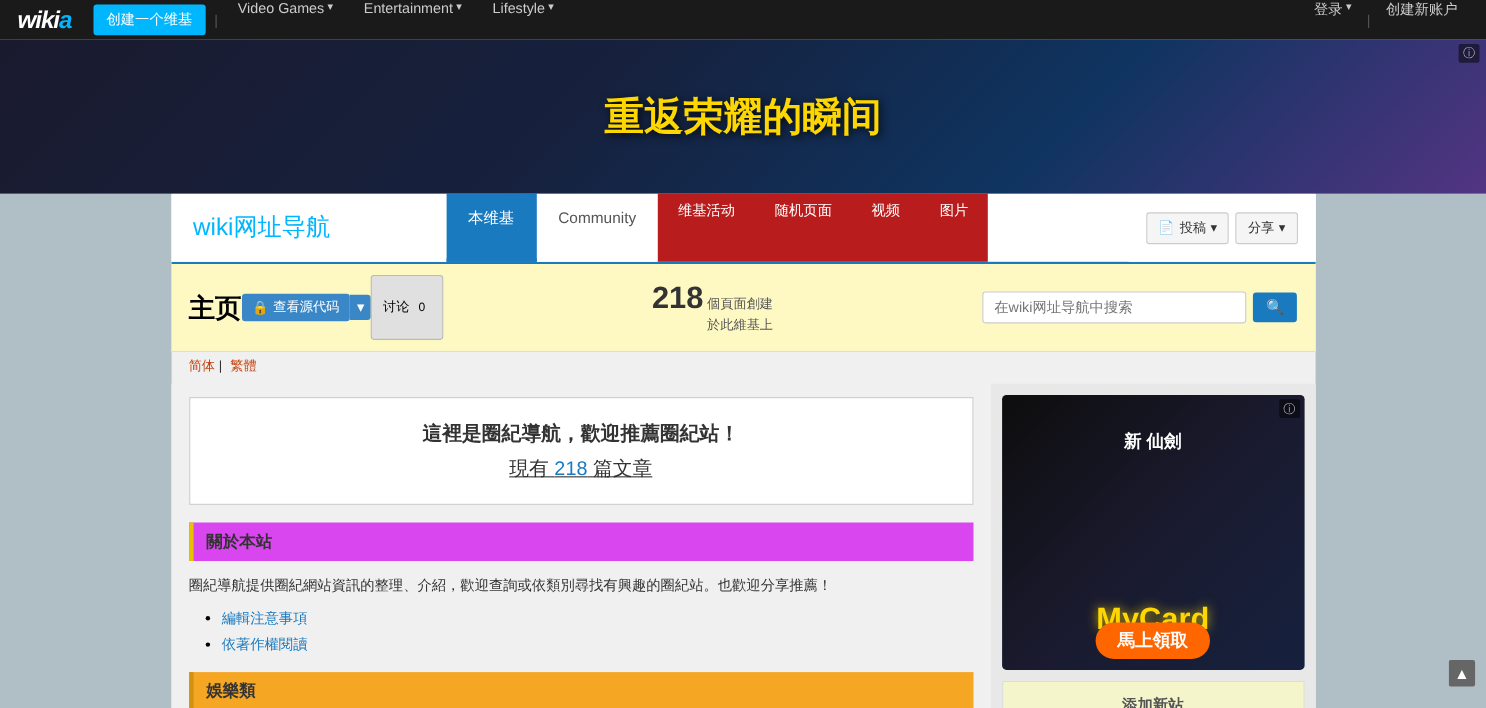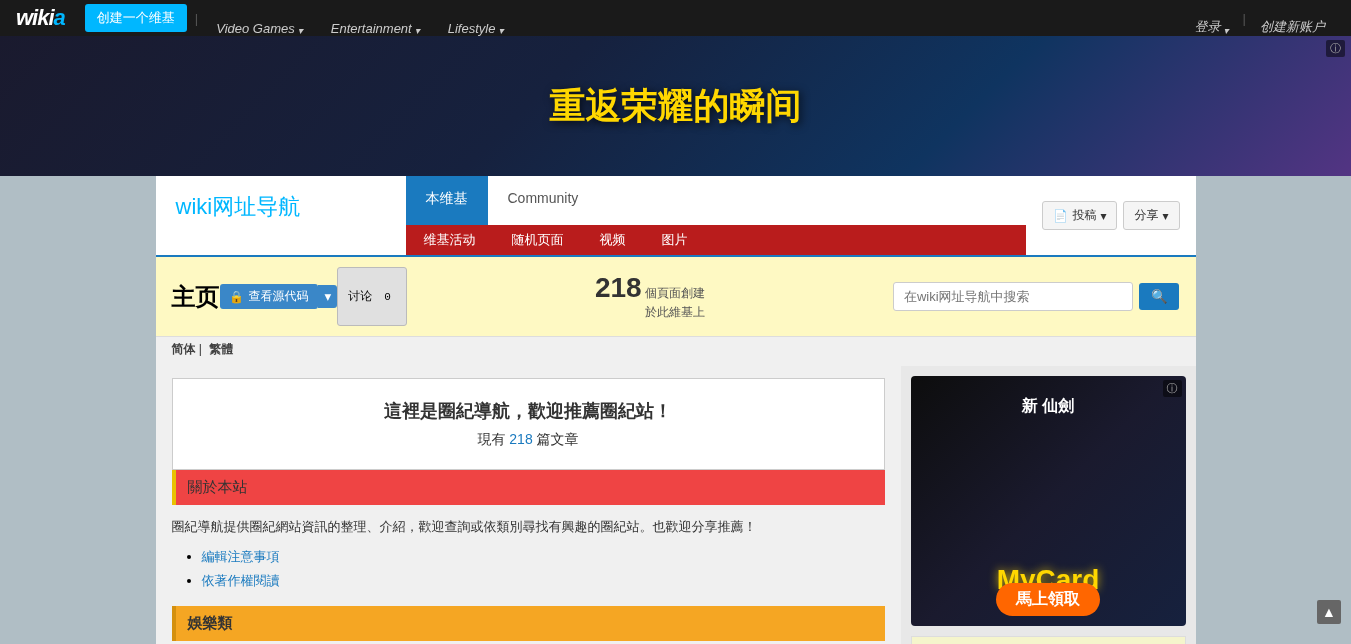--- a/index.html
+++ b/index.html
@@ -32,25 +32,24 @@
       border-radius: 3px;
       font-size: 13px;
       cursor: pointer;
       white-space: nowrap;
     }
     .nav-menu-item {
       color: #ccc;
       font-size: 13px;
       cursor: pointer;
       display: flex;
-      align-items: flex-end;
+      align-items: flex-start;
       gap: 3px;
       padding: 0 10px;
       height: 36px;
-      font-style: italic;
     }
     .nav-divider { color: #555; }
     .nav-right {
       margin-left: auto;
       display: flex;
       align-items: center;
       gap: 4px;
     }
     .nav-right .nav-menu-item { color: #ccc; }
 
@@ -96,21 +95,21 @@
       min-width: 250px;
     }
     #wiki-title-area h1 {
       font-size: 22px;
       color: #00b7ff;
       font-weight: normal;
     }
     #tabs-area {
       flex: 1;
       display: flex;
-      flex-direction: column;
+      flex-direction: row;
     }
     #primary-tabs {
       display: flex;
       align-items: stretch;
       background: #fff;
     }
     .primary-tab {
       padding: 14px 20px;
       cursor: pointer;
       font-size: 14px;
@@ -204,21 +203,20 @@
       border-radius: 0 3px 3px 0;
       cursor: pointer;
     }
     .discuss-btn {
       background: #e0e0e0;
       border: 1px solid #bbb;
       padding: 20px 10px;
       border-radius: 3px;
       cursor: pointer;
       font-size: 12px;
-      font-family: Liberation Mono, monospace;
     }
     .page-stats {
       margin-left: auto;
       text-align: right;
       font-size: 12px;
       color: #555;
     }
     .page-stats .stat-num {
       font-size: 28px;
       font-weight: bold;
@@ -245,44 +243,45 @@
       cursor: pointer;
       color: white;
       border-radius: 3px;
     }
     #lang-links {
       padding: 4px 16px 8px;
       font-size: 12px;
       color: #00b7ff;
     }
     #lang-links span { margin-right: 4px; color: #333; }
-    #lang-links a { color: #404040; cursor: pointer; text-decoration: none; font-weight: bold; }
+    #lang-links a { color: #c2410c; cursor: pointer; text-decoration: none; }
 
     
     #article-area {
       padding: 12px 16px;
     }
 
     
     .welcome-box {
       background: white;
       border: 1px solid #ccc;
       padding: 20px;
+      margin-bottom: 16px;
       text-align: center;
     }
     .welcome-box h2 { font-size: 18px; color: #333; margin-bottom: 8px; }
-    .welcome-box p { font-size: 14px; color: #333; }
+    .welcome-box p { font-size: 18px; color: #333; text-decoration: underline; }
     .welcome-box .art-count { color: #1a7abf; }
 
     
     .section-heading {
-      background: #ef4444;
+      background: #d946ef;
       padding: 8px 12px;
       font-size: 15px;
-      font-weight: normal;
+      font-weight: bold;
       color: #333;
       margin-bottom: 12px;
       border-left: 4px solid #e8c200;
     }
 
     
     .about-section {
       margin-bottom: 16px;
     }
     .about-section p {
@@ -366,21 +365,21 @@
       background: #ff6600;
       color: white;
       padding: 6px 20px;
       border-radius: 20px;
       font-size: 16px;
       font-weight: bold;
       white-space: nowrap;
     }
     .right-ad .ad-title {
       position: absolute;
-      top: 20px;
+      top: 32px;
       left: 50%;
       transform: translateX(-50%);
       font-size: 16px;
       color: white;
       font-weight: bold;
       white-space: nowrap;
     }
 
     
     #scroll-btn {

